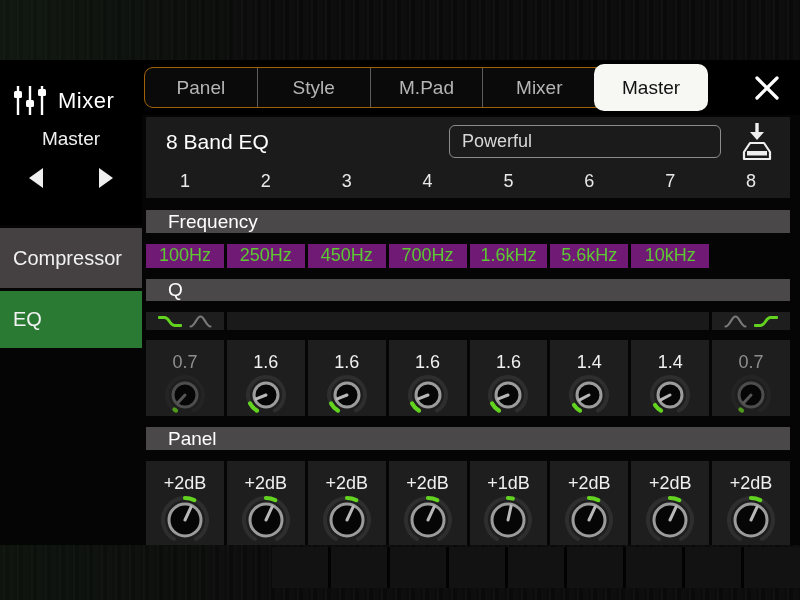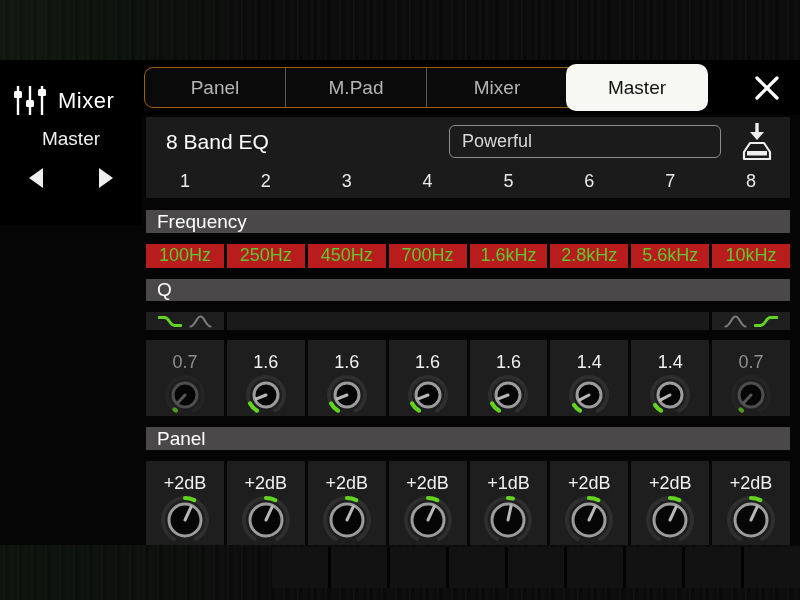--- a/index.html
+++ b/index.html
@@ -48,24 +48,24 @@
   .eq-head{flex:1;display:flex;align-items:center;padding:0 14px 0 20px;}
   .eq-title{color:#fff;font-size:21px;}
   .spacer{flex:1;}
   .preset-box{width:272px;height:33px;border:1.5px solid #8c8c8c;border-radius:6px;
       display:flex;align-items:center;padding-left:12px;color:#d8d8d8;font-size:18px;box-sizing:border-box;}
   .save-btn{margin-left:17px;width:38px;height:42px;display:flex;align-items:center;justify-content:center;}
   .band-grid{display:grid;grid-template-columns:repeat(8,1fr);gap:3px;}
   .numbers-row{height:30px;margin-bottom:2px;}
   .num{display:flex;align-items:center;justify-content:center;color:#e9e9e9;font-size:18px;}
   .section-header{height:29px;background:#4b484a;color:#fff;font-size:19px;
-      display:flex;align-items:center;padding-left:11px;margin-top:3px;}
+      display:flex;align-items:center;padding-left:22px;margin-top:3px;}
   .section-header.first{margin-top:4px;}
   .freq-row{height:30px;margin-top:3px;}
-  .cell{background:#b91c1c;display:flex;align-items:center;justify-content:center;}
+  .cell{background:#701a75;display:flex;align-items:center;justify-content:center;}
   .freq-cell{color:#5cc832;font-size:18px;}
   .filter-row{height:23px;margin-top:3px;}
   .filter-cell{background:#1e1e1e;display:flex;align-items:center;justify-content:center;gap:7px;}
   .filter-mid{grid-column:2/8;background:#1a1a1a;}
   .knob-row-q{height:76px;margin-top:2px;}
   .knob-row-gain{height:86px;margin-top:3px;}
   .knob-cell{background:#1e1e1e;flex-direction:column;justify-content:flex-start;padding-top:11px;}
   .knob-cell .val{color:#f0f0f0;font-size:18px;line-height:22px;}
   .knob-cell.dim .val{color:#8f8f8f;}
   .knob{margin-top:1px;line-height:0;}
@@ -88,20 +88,21 @@
         <g fill="#fff">
             <rect x="2" y="7" width="8" height="7" rx="1.5"></rect>
             <rect x="14" y="16" width="8" height="7" rx="1.5"></rect>
             <rect x="26" y="5" width="8" height="7" rx="1.5"></rect>
           </g>
       </svg>
       <span class="app-title">Mixer</span>
     </div>
     <div class="tab-group">
         <div class="tab">Panel</div>
+        <div class="tab">Style</div>
         <div class="tab">M.Pad</div>
         <div class="tab">Mixer</div>
         <div class="tab active">Master</div>
       </div>
     <div class="close-btn">
       <svg width="28" height="28" viewBox="0 0 28 28">
         <g stroke="#fff" stroke-width="3.3" stroke-linecap="round">
             <line x1="4" y1="4" x2="24" y2="24"></line>
             <line x1="24" y1="4" x2="4" y2="24"></line>
           </g>
@@ -120,20 +121,24 @@
                 <polygon points="17,2 17,22 3,12" fill="#efefef"></polygon>
               </svg>
           </div>
           <div class="arrow-btn">
             <svg width="20" height="24" viewBox="0 0 20 24">
                 <polygon points="3,2 3,22 17,12" fill="#efefef"></polygon>
               </svg>
           </div>
         </div>
       </div>
+      <div id="side-items">
+          <div class="side-item">Compressor</div>
+          <div class="side-item active">EQ</div>
+        </div>
     </div>
 
     <div class="content">
 
       <div class="top-block">
         <div class="eq-head">
           <span class="eq-title">8 Band EQ</span>
           <span class="spacer"></span>
           <div class="preset-box">
             <span>Powerful</span>
@@ -161,21 +166,20 @@
 
       <div class="section-header first">
         <span>Frequency</span>
       </div>
       <div class="band-grid freq-row">
           <div class="cell freq-cell">100Hz</div>
           <div class="cell freq-cell">250Hz</div>
           <div class="cell freq-cell">450Hz</div>
           <div class="cell freq-cell">700Hz</div>
           <div class="cell freq-cell">1.6kHz</div>
-          <div class="cell freq-cell">2.8kHz</div>
           <div class="cell freq-cell">5.6kHz</div>
           <div class="cell freq-cell">10kHz</div>
         </div>
 
       <div class="section-header">
         <span>Q</span>
       </div>
       <div class="band-grid filter-row">
         <div class="filter-cell">
           <svg width="24" height="15" viewBox="0 0 24 15">

